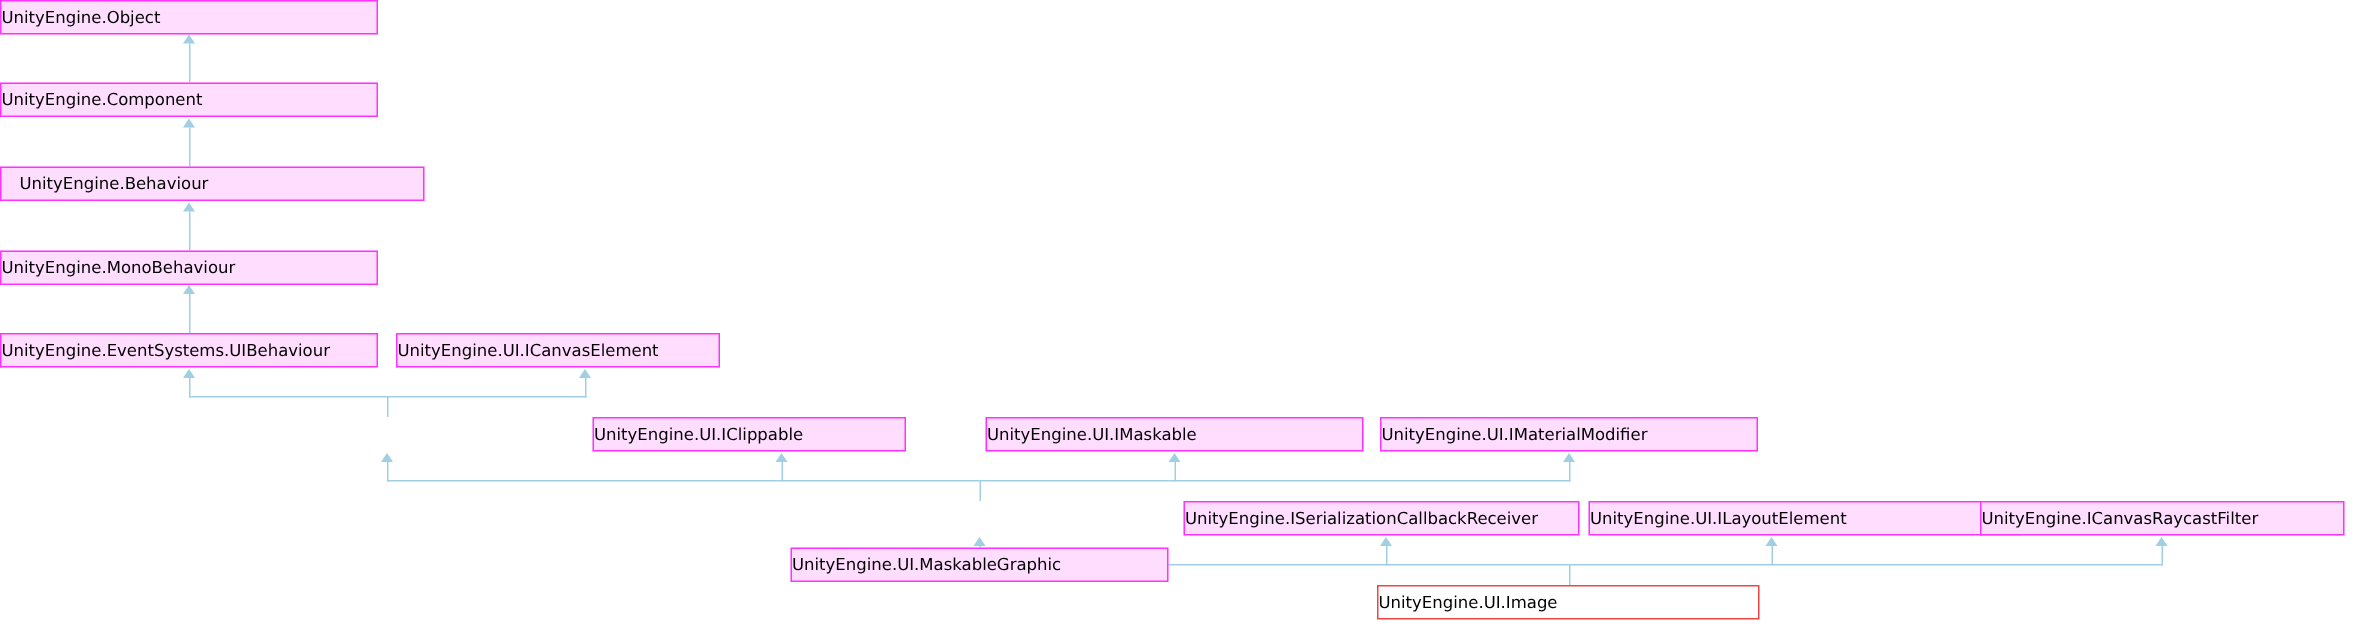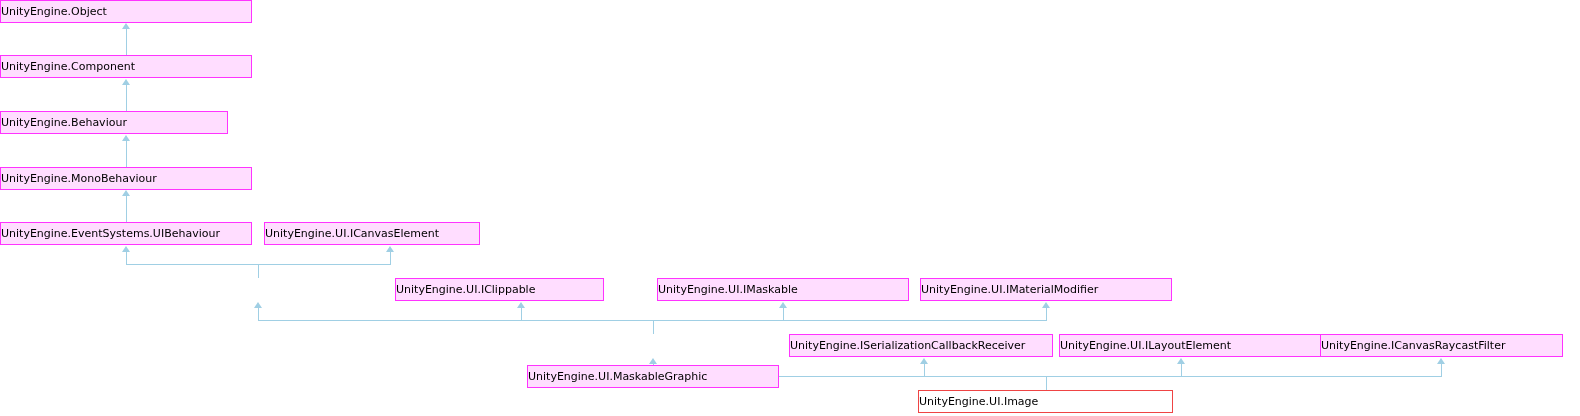--- a/index.html
+++ b/index.html
@@ -95,21 +95,21 @@
   <div class="edge-v" style="left:1181px; top:364px; height:13px;"></div>
   <div class="arrow" style="left:1437px; top:358px;"></div>
   <div class="edge-v" style="left:1441px; top:364px; height:13px;"></div>
   <div class="edge-h" style="left:653px; top:376px; width:789px;"></div>
   <div class="edge-v" style="left:1046px; top:376px; height:14px;"></div>
 
   <div class="node" style="left:0px; top:0px; width:252px;">UnityEngine.Object</div>
 
   <div class="node" style="left:0px; top:55px; width:252px;">UnityEngine.Component</div>
 
-  <div class="node" style="left:0px; top:111px; width:228px;">UnityEngine.Behaviour</div>
+  <div class="node" style="left:0px; top:111px; width:283px;padding-left:12px;">UnityEngine.Behaviour</div>
 
   <div class="node" style="left:0px; top:167px; width:252px;">UnityEngine.MonoBehaviour</div>
 
   <div class="node" style="left:0px; top:222px; width:252px;">UnityEngine.EventSystems.UIBehaviour</div>
   <div class="node" style="left:264px; top:222px; width:216px;">UnityEngine.UI.ICanvasElement</div>
 
   <div class="node" style="left:395px; top:278px; width:209px;">UnityEngine.UI.IClippable</div>
   <div class="node" style="left:657px; top:278px; width:252px;">UnityEngine.UI.IMaskable</div>
   <div class="node" style="left:920px; top:278px; width:252px;">UnityEngine.UI.IMaterialModifier</div>
 

